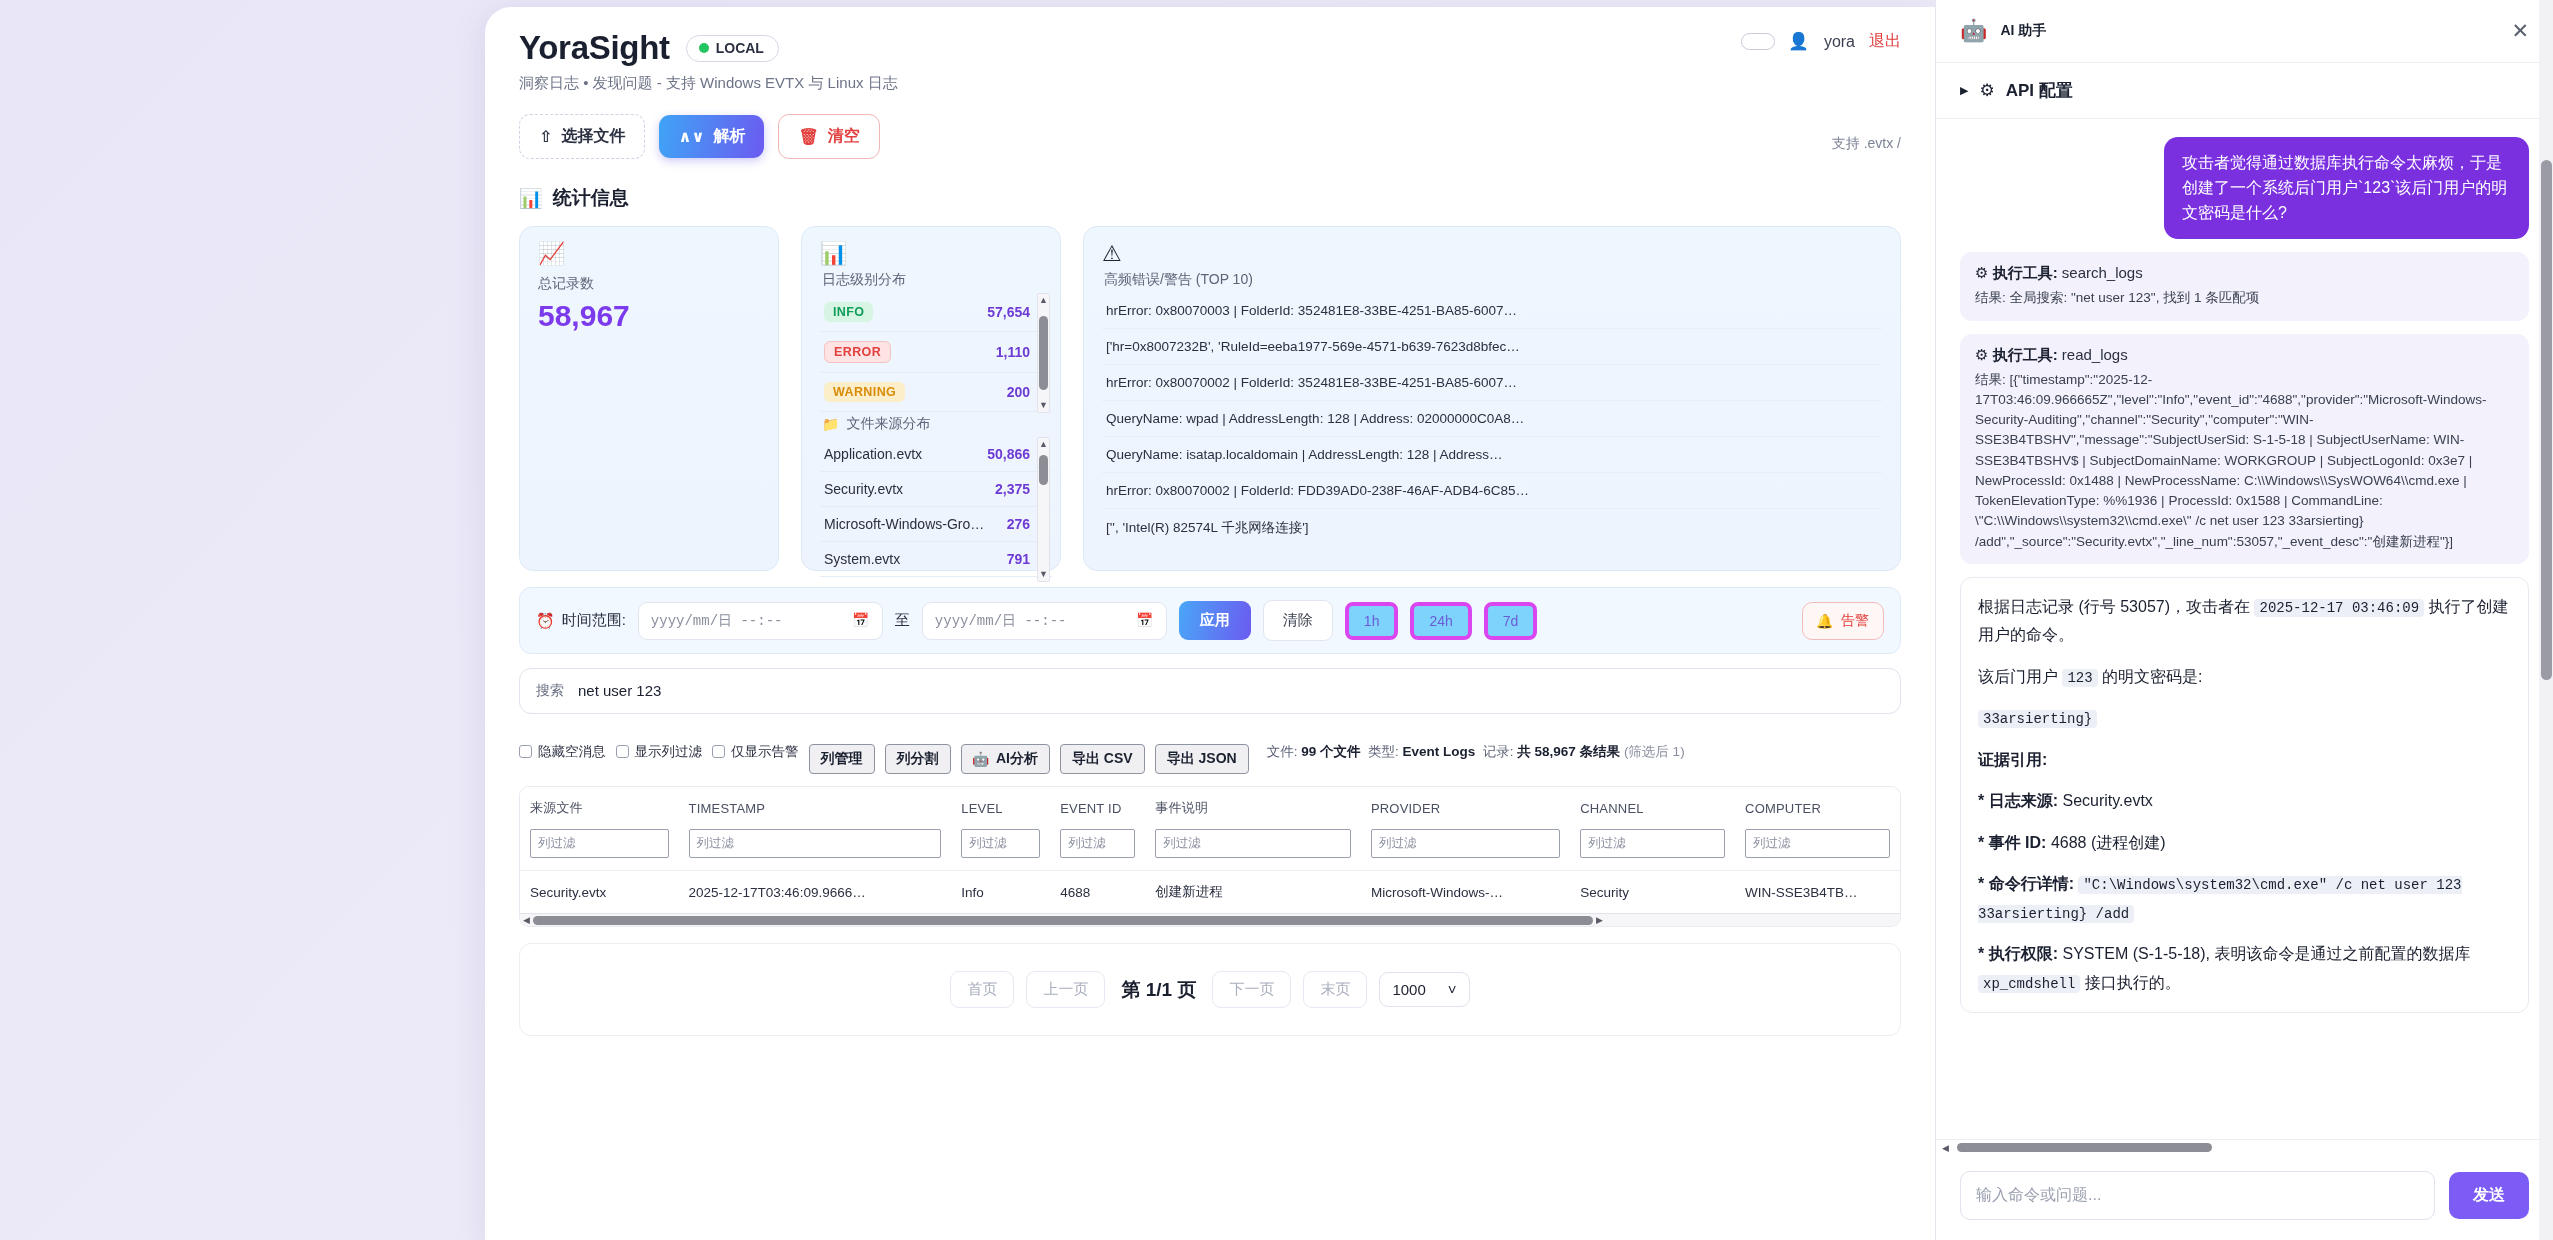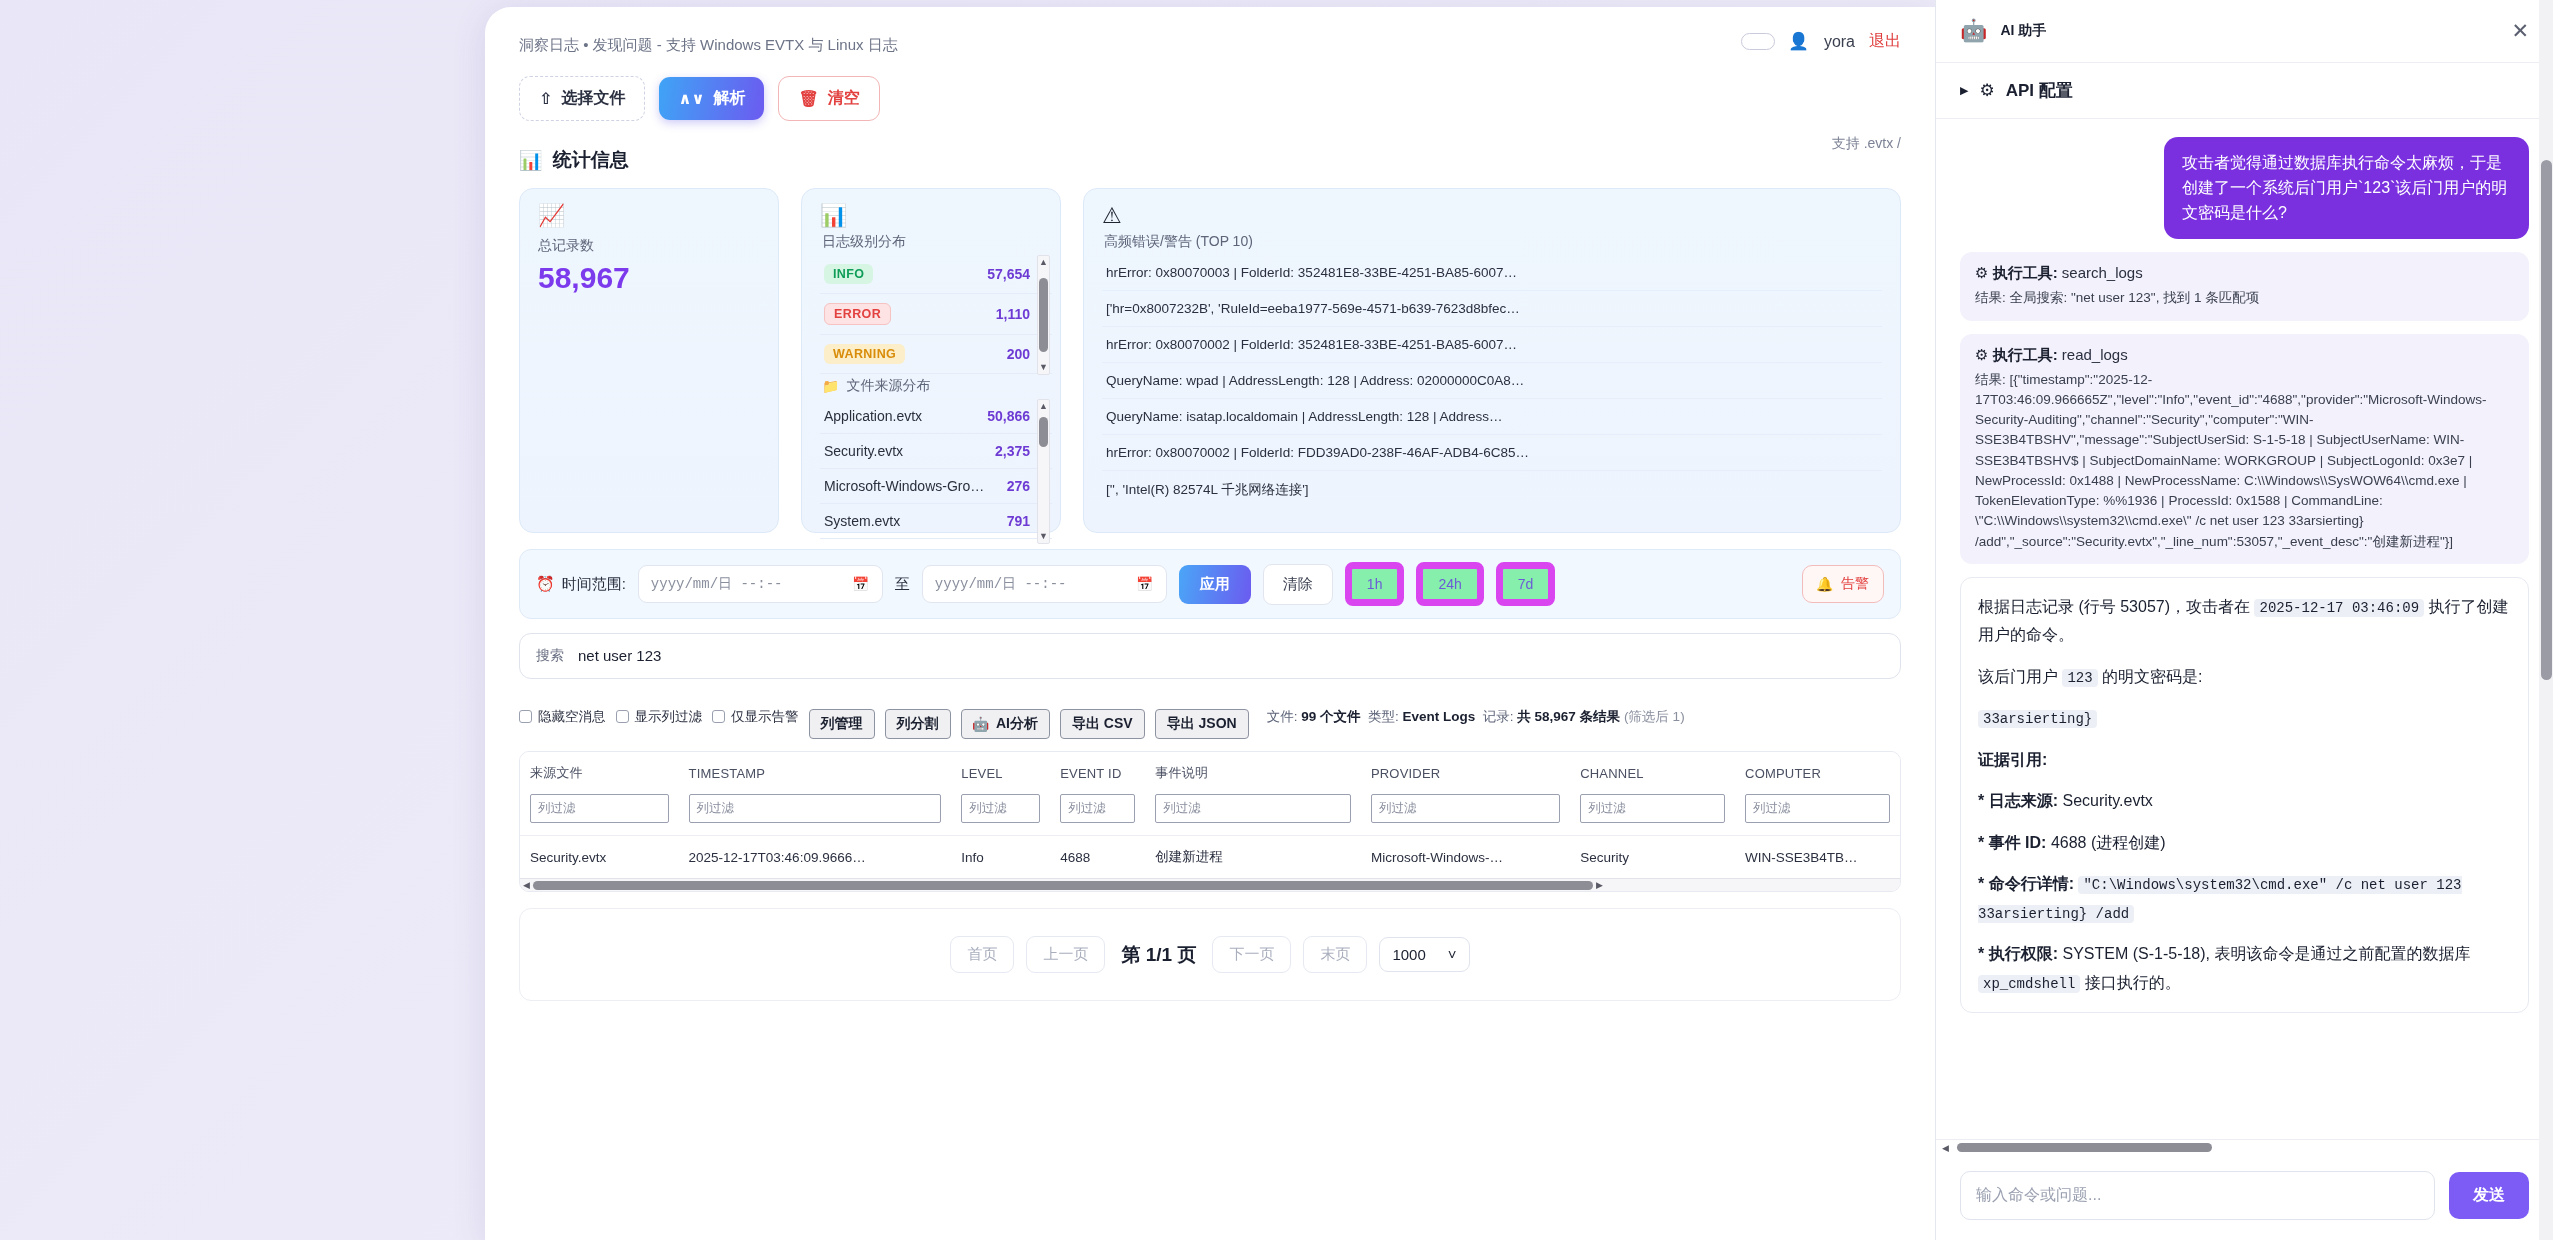--- a/index.html
+++ b/index.html
@@ -97,21 +97,21 @@
     display:flex; align-items:center; gap:12px; padding:12px 16px;
   }
   .tb-label{display:flex;align-items:center;gap:7px;font-size:15px;color:#2b3040;}
   .date-input{
     width:245px;background:#fff;border:1px solid #e0e5ef;border-radius:9px;
     padding:9px 12px;font-size:14px;color:#8a8f9e;display:flex;align-items:center;justify-content:space-between;
     font-family:"Liberation Mono","DejaVu Sans Mono",monospace;
   }
   .btn-apply{background:linear-gradient(100deg,#4aa6f7,#6b5bf0);color:#fff;border:none;border-radius:9px;padding:10px 21px;font-size:15px;font-weight:600;cursor:pointer;}
   .btn-clear2{background:#fff;border:1px solid #e1e5ee;border-radius:9px;padding:10px 19px;font-size:15px;color:#3b4050;cursor:pointer;}
-  .chip{background:#86efac;border:7px solid #d946ef;border-radius:8px;padding:7px 15px;font-size:14px;color:#6c5bd6;cursor:pointer;}
+  .chip{background:#7dd3fc;border:4px solid #d946ef;border-radius:8px;padding:7px 15px;font-size:14px;color:#6c5bd6;cursor:pointer;}
   .alert-btn{margin-left:auto;border:1px solid #f3bcbc;background:#fff6f6;color:#e2413f;border-radius:10px;padding:9px 14px;font-size:14px;display:flex;align-items:center;gap:7px;cursor:pointer;white-space:nowrap;}
 
   
   .searchbox{
     margin-top:14px;border:1px solid #dfe3ec;border-radius:12px;padding:13px 16px;
     display:flex;gap:14px;font-size:15px;
   }
   .searchbox .lbl{color:#6a7083;font-size:14px;}
   .searchbox .val{color:#1b2030;}
 
@@ -176,20 +176,27 @@
 
   .page-scroll{position:absolute;right:0;top:0;width:14px;height:1240px;background:#f2f2f5;}
   .page-thumb{position:absolute;right:1px;width:11px;background:#9b9ba5;border-radius:6px;}
 </style>
 </head>
 <body>
 
 <div id="app-card">
   <div class="inner">
 
+    <div class="brand-row">
+      <div class="brand-title">YoraSight</div>
+      <div class="badge-local">
+        <span class="dot-green"></span>
+        <span>LOCAL</span>
+      </div>
+    </div>
     <div class="brand-sub">洞察日志 • 发现问题 - 支持 Windows EVTX 与 Linux 日志</div>
 
     <div class="head-right">
       <span class="pill-toggle"></span>
       <span class="user-ico">👤</span>
       <span>yora</span>
       <span class="logout">退出</span>
     </div>
 
     <div class="actions">

